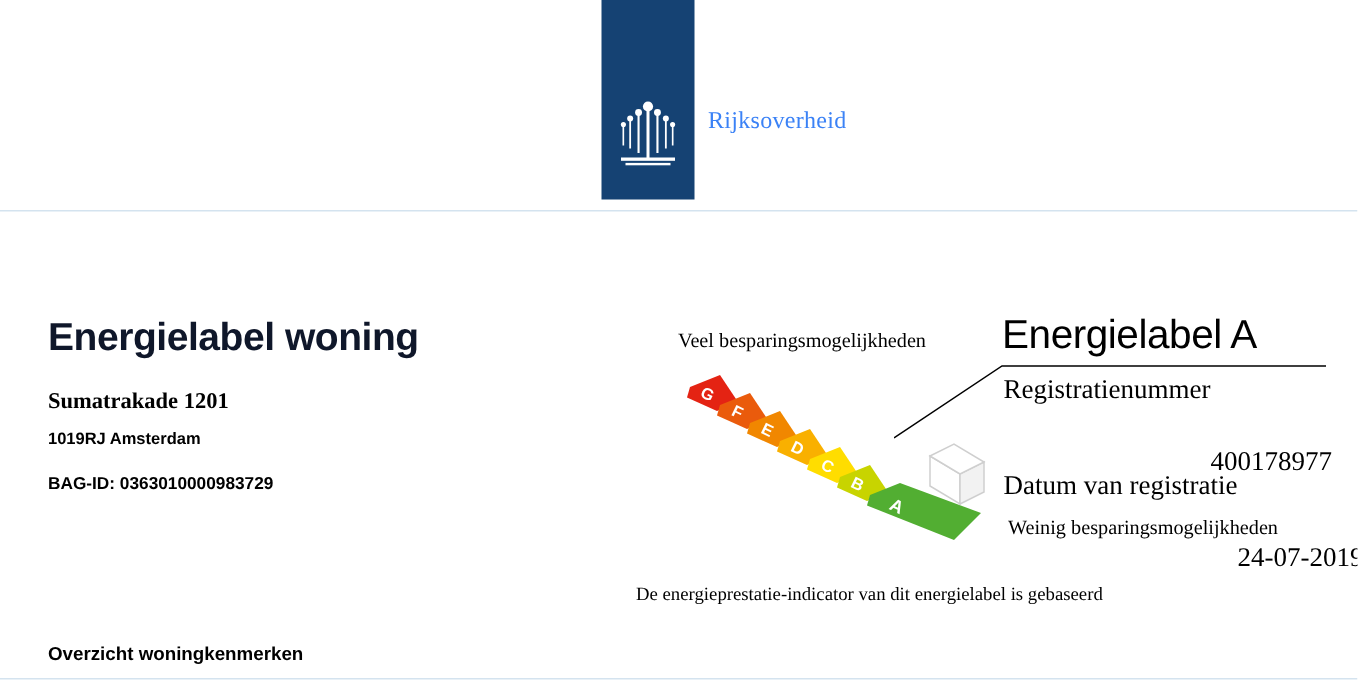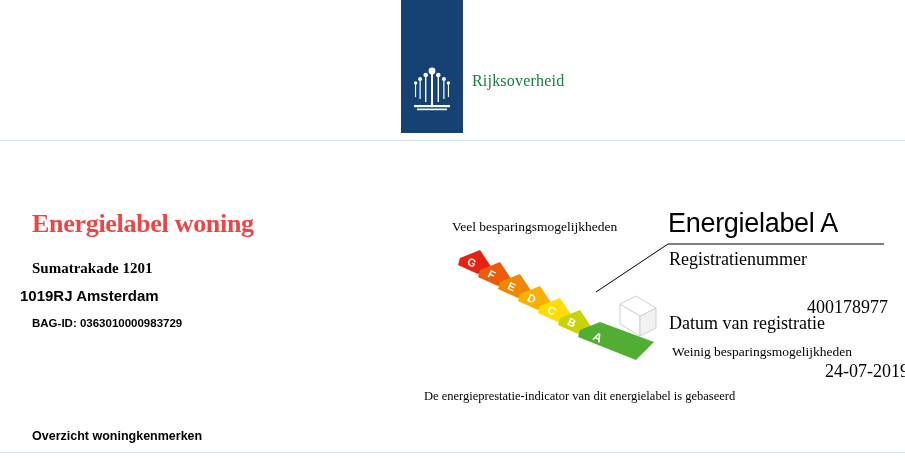--- a/index.html
+++ b/index.html
@@ -31,59 +31,59 @@
     top: 66px;
     width: 42px;
     height: 46px;
   }
   .rijks-wordmark {
     position: absolute;
     left: 472px;
     top: 72px;
     font-family: "Liberation Serif", serif;
     font-size: 16px;
-    color: #15803d;
+    color: #3b82f6;
     letter-spacing: 0.2px;
   }
 
   .hr-top {
     position: absolute;
     left: 0;
     top: 140px;
     width: 905px;
     height: 1px;
     background: #d4e3ef;
   }
 
   
   .doc-title {
     position: absolute;
     left: 32px;
     top: 209px;
-    font-family: Liberation Serif, serif;
+    font-family: Liberation Sans, sans-serif;
     font-weight: bold;
     font-size: 26px;
     letter-spacing: -0.3px;
-    color: #ef4444;
+    color: #0f172a;
   }
   .addr-line1 {
     position: absolute;
     left: 32px;
     top: 260px;
     font-family: Liberation Serif, serif;
     font-weight: bold;
     font-size: 15px;
   }
   .addr-line2 {
     position: absolute;
-    left: 20px;
+    left: 32px;
     top: 287px;
     font-family: "Liberation Sans", sans-serif;
     font-weight: bold;
-    font-size: 15px;
+    font-size: 11px;
   }
   .bag-id {
     position: absolute;
     left: 32px;
     top: 317px;
     font-family: Liberation Sans, sans-serif;
     font-weight: bold;
     font-size: 11.5px;
   }
 

